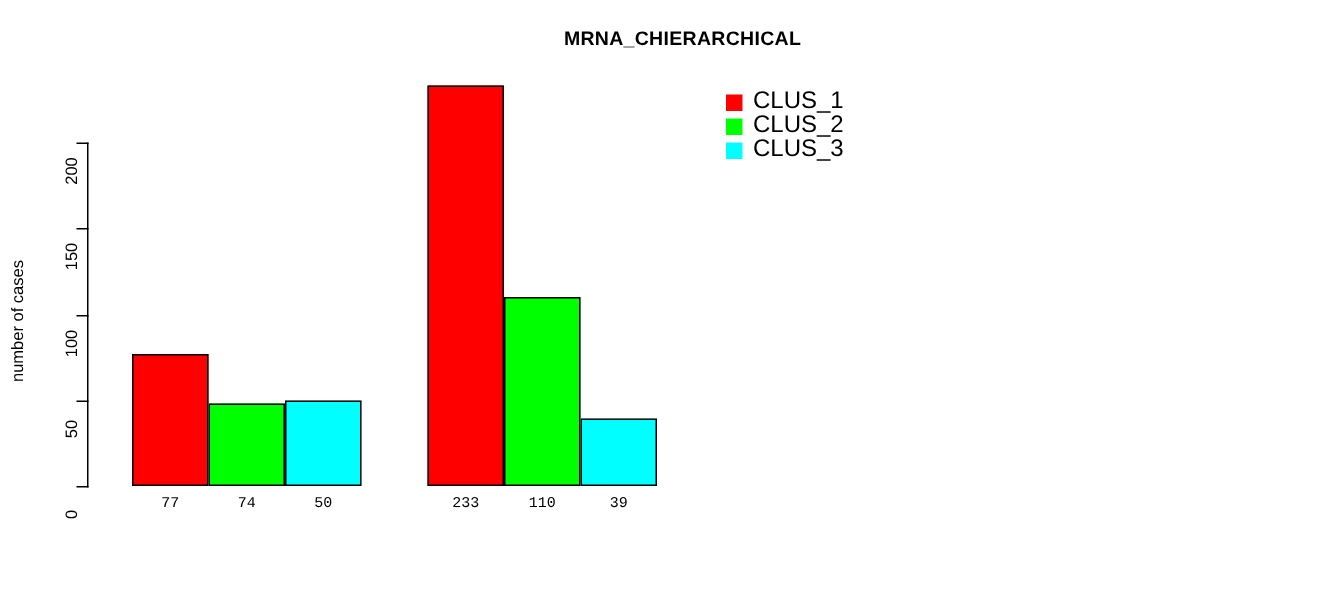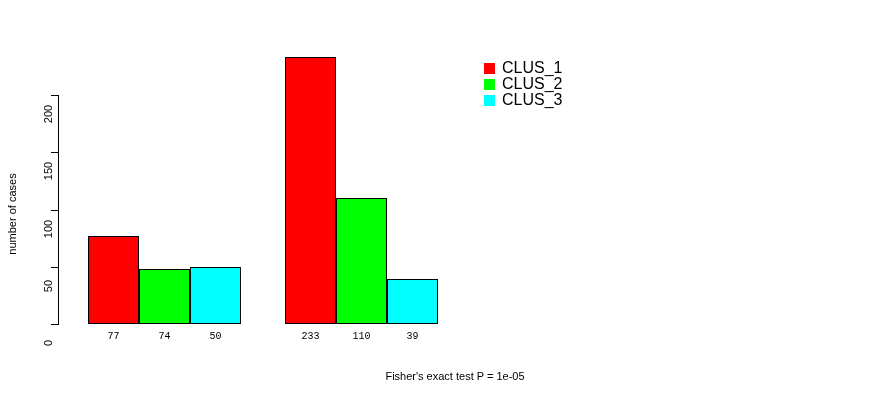--- a/index.html
+++ b/index.html
@@ -133,20 +133,21 @@
     font-size: 11px;
     white-space: nowrap;
   }
   #footer-note { text-indent: 20px; }
 </style>
 </head>
 <body>
 
 <div id="plot-root">
 
+  <div id="chart-title">MRNA_CHIERARCHICAL</div>
 
   <div id="y-axis-title">number of cases</div>
 
   <div id="y-axis-line"></div>
 
   <div id="y-ticks">
       <div class="y-tick-mark" style="top: 324px;"></div>
       <div class="y-tick-label" style="width: 40px; left: 8px; top: 317px;">0</div>
       <div class="y-tick-mark" style="top: 266.75px;"></div>
       <div class="y-tick-label" style="width: 40px; left: 8px; top: 259.75px;">50</div>
@@ -181,15 +182,14 @@
       <div class="legend-row">
         <span class="legend-swatch" style="background: rgb(0, 255, 0);"></span>
         <span class="legend-label">CLUS_2</span>
       </div>
       <div class="legend-row">
         <span class="legend-swatch" style="background: rgb(0, 255, 255);"></span>
         <span class="legend-label">CLUS_3</span>
       </div>
     </div>
 
-  <div id="footer-note">Fisher's exact test P = 1e-05</div>
 
 </div>
 
 </body></html>

